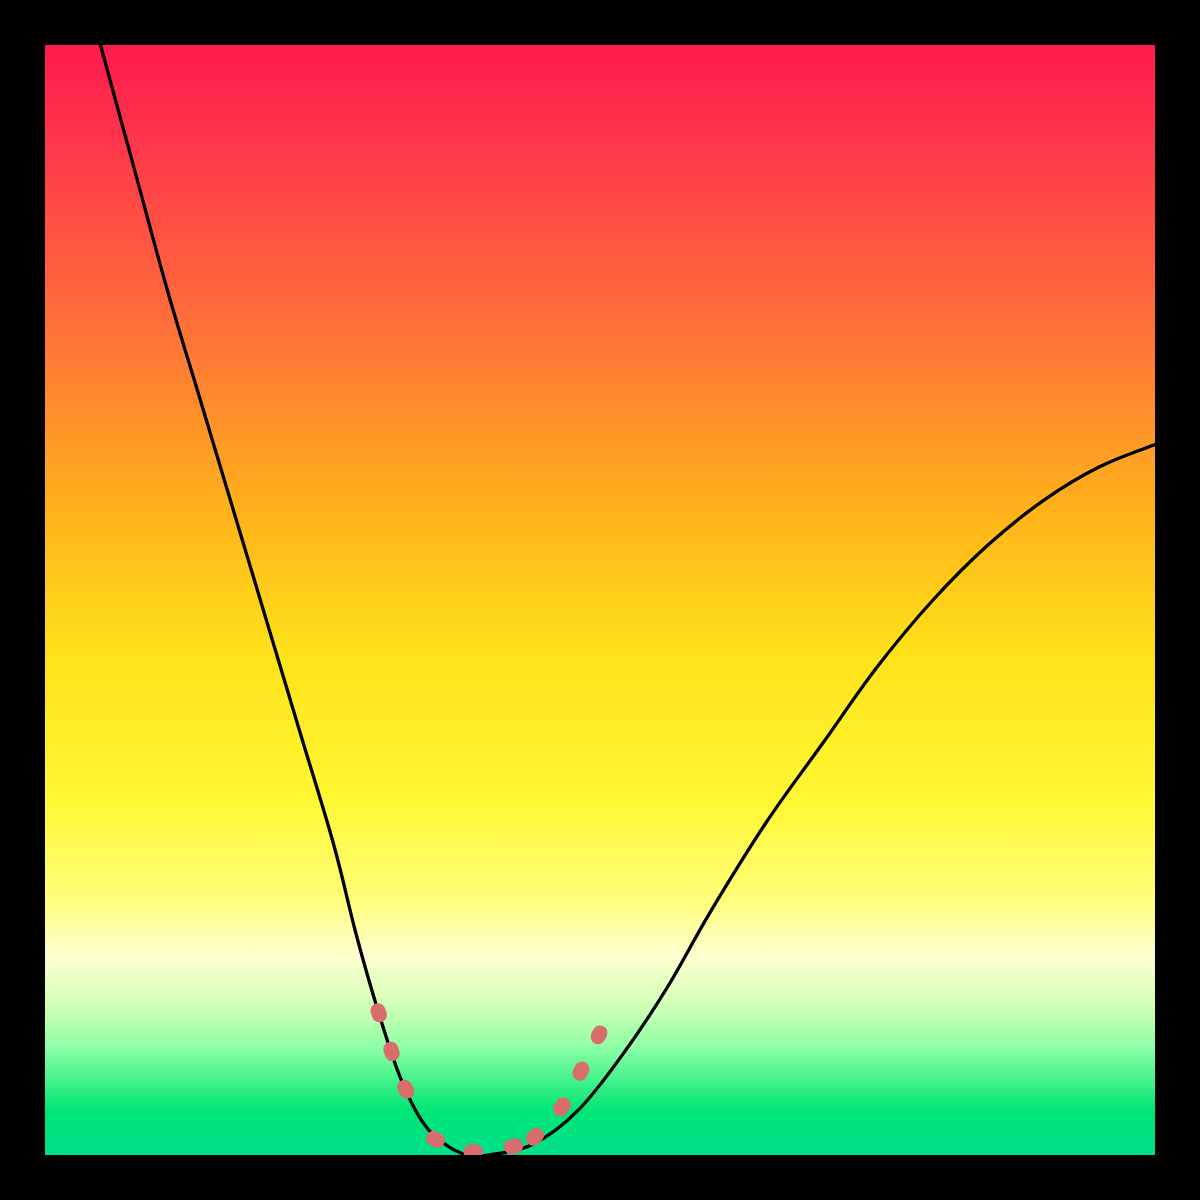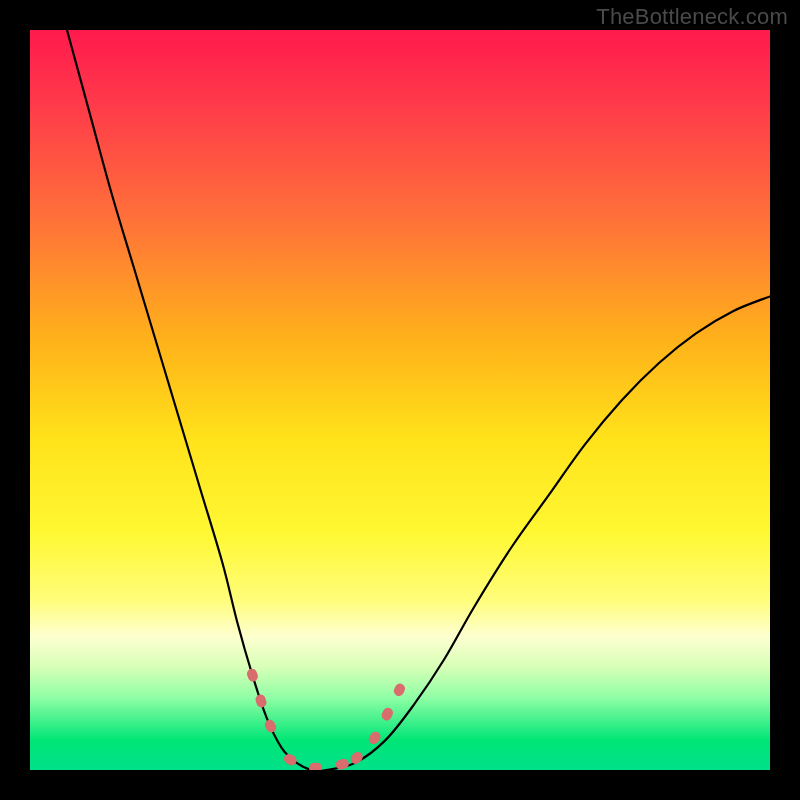--- a/index.html
+++ b/index.html
@@ -57,21 +57,20 @@
     font-size: 22px;
     letter-spacing: 0.2px;
     font-weight: 400;
     user-select: none;
   }
 </style>
 </head>
 <body>
 
 <div class="frame">
-  <div class="attribution">TheBottleneck.com</div>
 
   <div class="plot">
     <div class="bg-gradient"></div>
     <svg class="curve" viewBox="0 0 740 740" preserveAspectRatio="none">
       <path id="main-curve" fill="none" stroke="#000" stroke-width="2.2" stroke-linecap="round" stroke-linejoin="round" d="M 37 0 C 40.996 14.651999999999996, 51.208 52.09599999999999, 59.2 81.39999999999998 C 67.19200000000001 110.70399999999997, 73.408 134.82799999999997, 81.4 162.79999999999995 C 89.39200000000001 190.77199999999993, 95.608 210.15999999999994, 103.60000000000001 236.79999999999995 C 111.59200000000001 263.43999999999994, 117.808 284.16, 125.80000000000001 310.8 C 133.792 337.44, 140.008 358.16, 148 384.8 C 155.992 411.44, 162.20800000000003 432.16, 170.20000000000002 458.8 C 178.192 485.44, 185.74 508.82399999999996, 192.4 532.8 C 199.06 556.776, 201.872 572.02, 207.20000000000002 592 C 212.52800000000002 611.98, 216.672 626.4839999999999, 222 643.8 C 227.328 661.116, 231.472 674.88, 236.8 688.2 C 242.12800000000001 701.5200000000001, 246.27200000000002 709.808, 251.60000000000002 717.8 C 256.928 725.7919999999999, 261.072 728.604, 266.4 732.6 C 271.72799999999995 736.596, 275.87199999999996 738.668, 281.2 740 C 286.528 741.332, 288.008 741.332, 296 740 C 303.992 738.668, 314.944 737.928, 325.6 732.6 C 336.25600000000003 727.272, 344.544 721.056, 355.2 710.4 C 365.856 699.7439999999999, 374.144 688.052, 384.8 673.4 C 395.456 658.7479999999999, 403.744 646.316, 414.40000000000003 629 C 425.05600000000004 611.684, 432.012 597.1800000000001, 444 577.2 C 455.988 557.22, 467.68 537.98, 481 518 C 494.32 498.02, 504.68 484.848, 518 466.2 C 531.32 447.55199999999996, 541.68 431.71599999999995, 555 414.4 C 568.32 397.084, 578.68 384.652, 592 370 C 605.32 355.348, 615.68 344.98799999999994, 629 332.99999999999994 C 642.32 321.01199999999994, 652.68 312.72400000000005, 666 303.40000000000003 C 679.32 294.076, 689.68 287.86, 703 281.2 C 716.32 274.53999999999996, 733.34 269.06399999999996, 740 266.4"></path>
       <g id="dash-group" fill="none" stroke="#d96c6c" stroke-width="10" stroke-linecap="round" stroke-dasharray="3 24">
           <path d="M 222 643.8 C 223.332 647.7959999999999, 226.736 658.008, 229.4 666 C 232.06400000000002 673.992, 234.136 681.5400000000001, 236.8 688.2 C 239.46400000000003 694.86, 241.536 697.672, 244.20000000000002 703 C 246.86400000000003 708.328, 250.26800000000003 715.136, 251.60000000000002 717.8"></path>
           <path d="M 259 728.9 C 261.664 730.232, 268.472 734.7016, 273.8 736.3 C 279.12800000000004 737.8983999999999, 283.27200000000005 737.78, 288.6 737.78 C 293.928 737.78, 298.072 737.2324, 303.4 736.3 C 308.72799999999995 735.3675999999999, 315.536 733.266, 318.2 732.6"></path>
           <path d="M 325.6 728.9 C 327.598 726.9019999999999, 332.704 722.462, 336.7 717.8 C 340.69599999999997 713.1379999999999, 343.804 709.66, 347.79999999999995 703 C 351.79599999999994 696.34, 354.904 688.7919999999999, 358.9 680.8 C 362.89599999999996 672.808, 368.002 662.596, 370 658.6"></path>
         </g>

